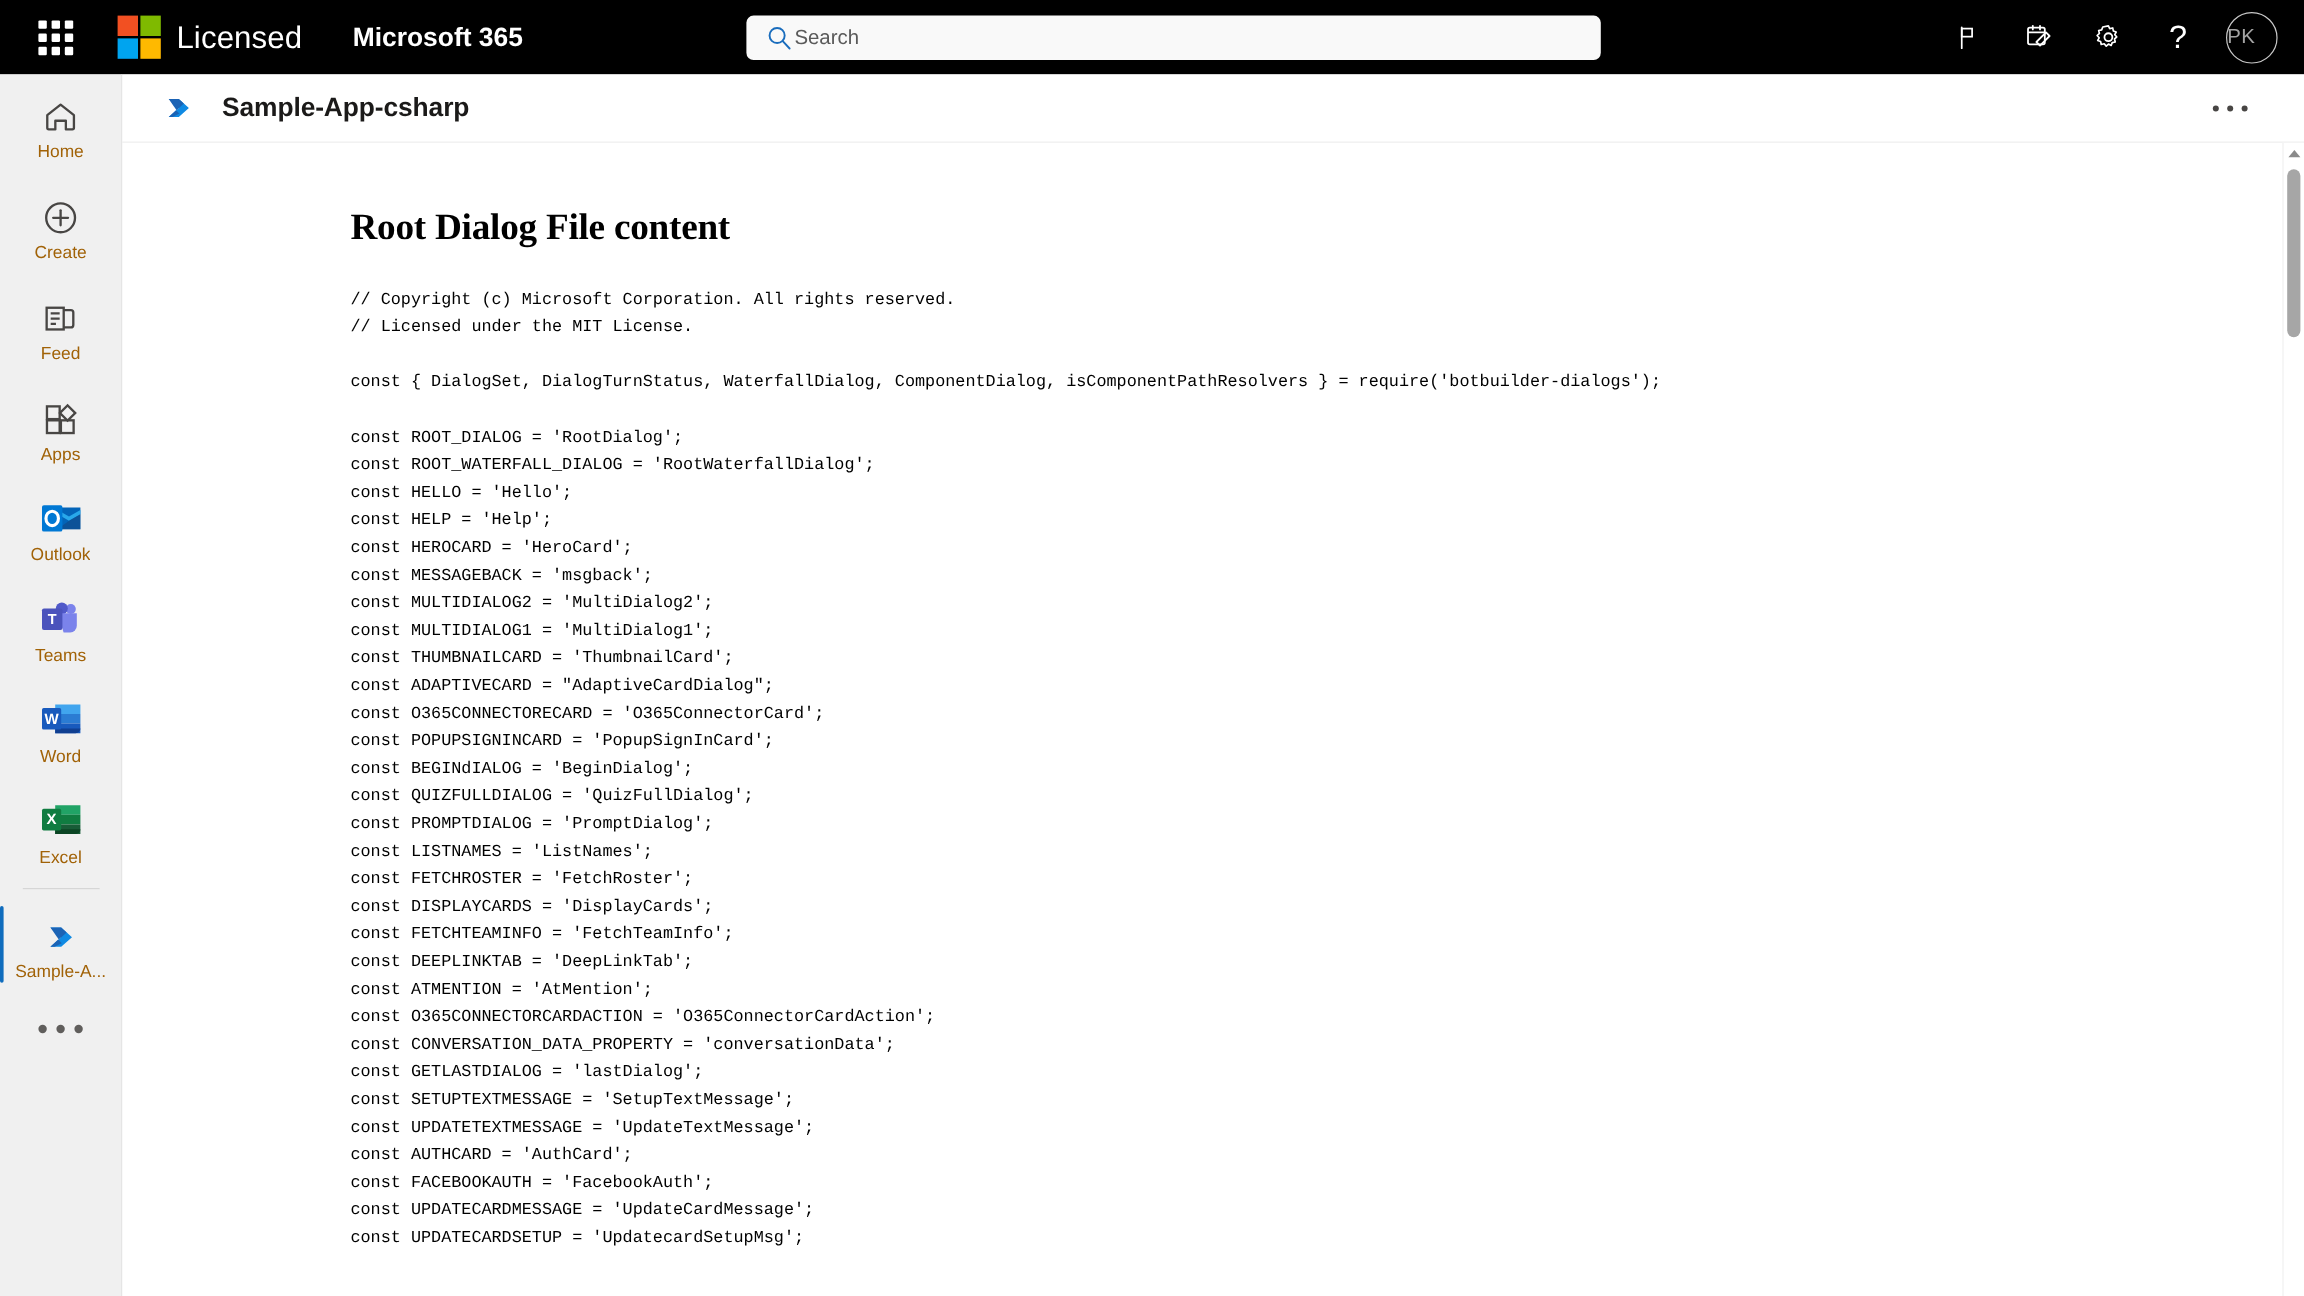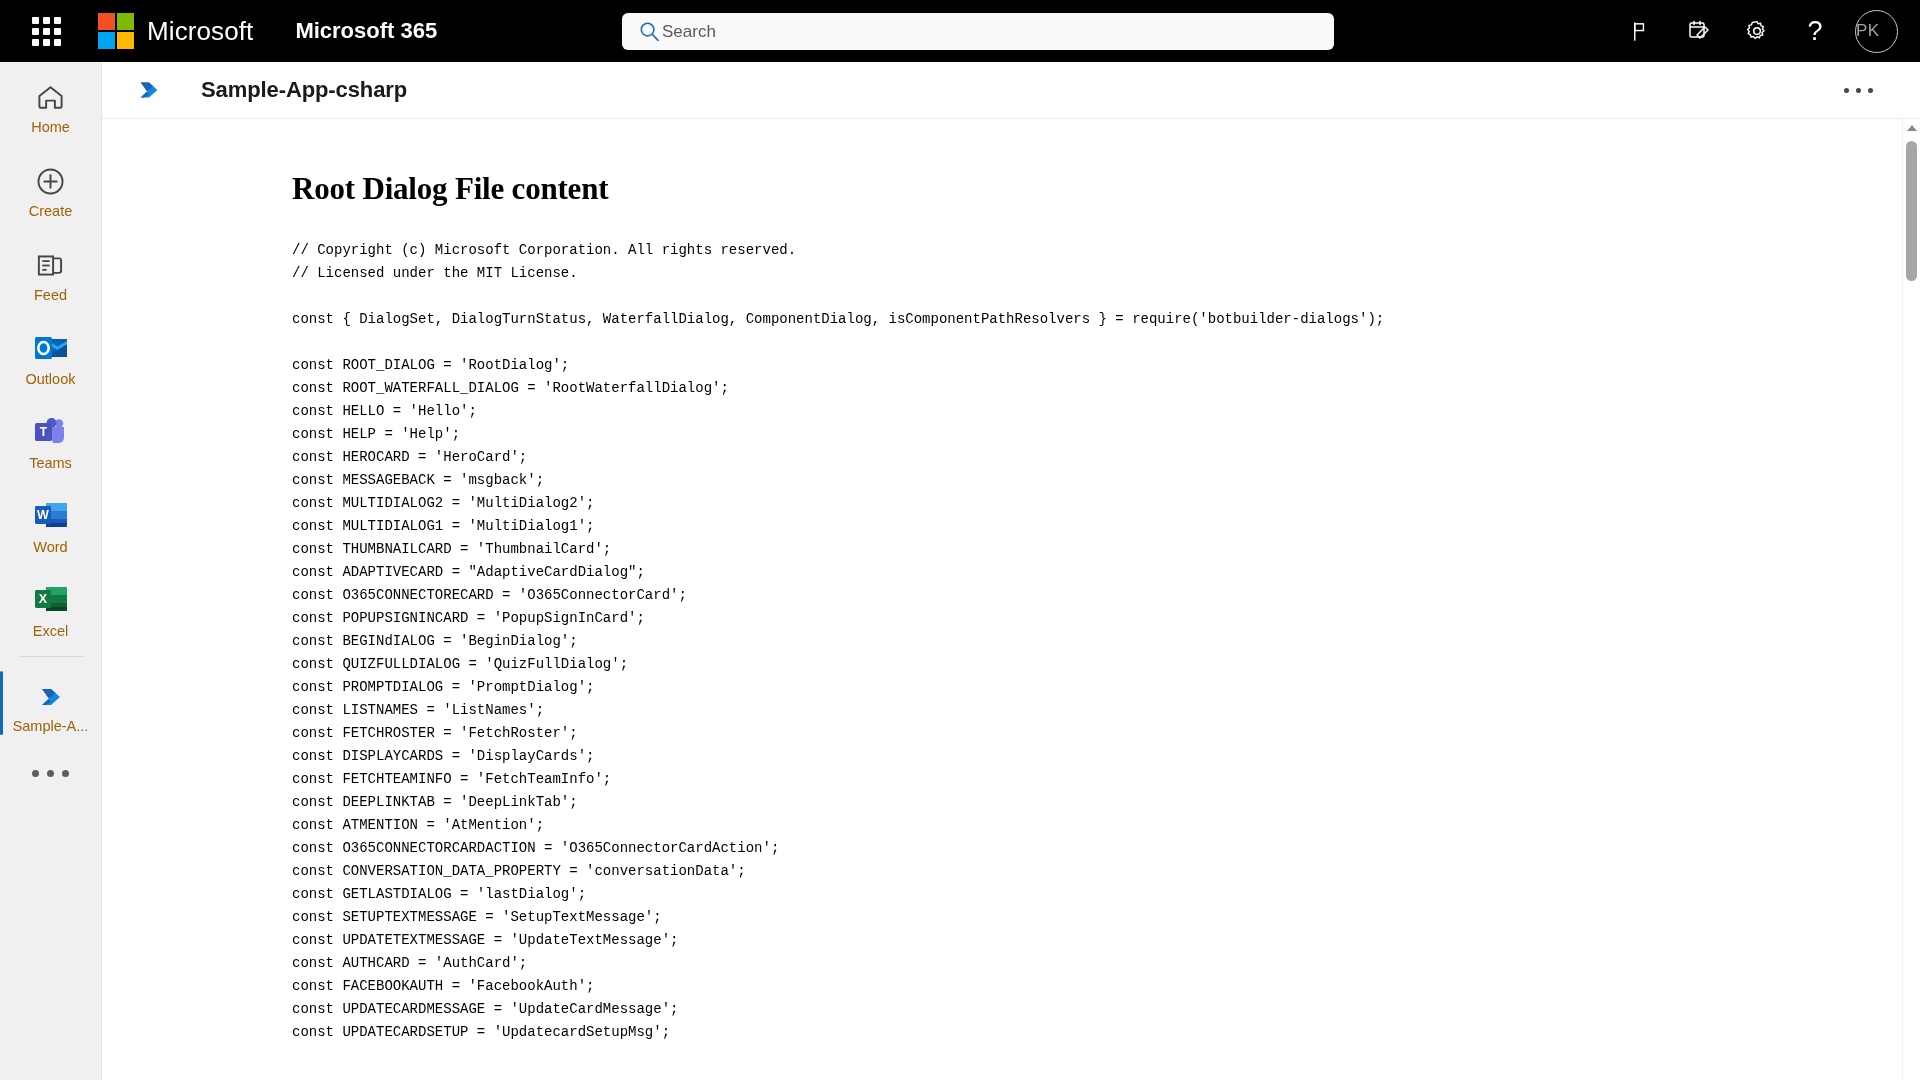--- a/index.html
+++ b/index.html
@@ -73,21 +73,21 @@
   .rail-divider{width:64px;height:1px;background:#d6d6d6;margin:6px auto 4px auto;}
   .rail-more{width:101px;height:56px;display:flex;align-items:center;justify-content:center;cursor:pointer;}
   .rail-more i{width:7px;height:7px;border-radius:50%;background:#605e5c;margin:0 4px;display:block;}
 
   
   .tile{width:34px;height:34px;position:relative;}
 
   
   .apphead{
     position:absolute;left:102px;top:62px;width:1818px;height:56px;
-    background:#ffffff;border-bottom:1px solid #ebebeb;display:flex;align-items:center;gap:16px;
+    background:#ffffff;border-bottom:1px solid #ebebeb;display:flex;align-items:center;
   }
   .apphead .logo{margin-left:33px;display:flex;align-items:center;}
   .apphead .title{
     font-size:22px;color:#1b1a19;font-weight:600;margin-left:22px;letter-spacing:-.1px;
   }
   .apphead .more{
     margin-left:auto;margin-right:36px;display:flex;align-items:center;cursor:pointer;
     padding:8px;border-radius:4px;
   }
   .apphead .more i{width:5px;height:5px;border-radius:50%;background:#484644;margin:0 3.5px;display:block;}
@@ -131,21 +131,21 @@
         <i></i>
     </div>
 
     <div class="ms-logo-wrap">
       <div class="ms-squares">
         <i style="background:#F25022"></i>
           <i style="background:#7FBA00"></i>
         <i style="background:#00A4EF"></i>
           <i style="background:#FFB900"></i>
       </div>
-      <span class="ms-name">Microsoft</span>
+      <span class="ms-name">Licensed</span>
     </div>
 
     <div class="suite-name">Microsoft 365</div>
 
     <div class="search-wrap">
       <span class="search-icon">
         <svg width="21" height="21" viewBox="0 0 21 21">
             <circle cx="8.6" cy="8.6" r="6.3" fill="none" stroke="#1a6dbd" stroke-width="1.6"></circle>
             <line x1="13.3" y1="13.3" x2="19" y2="19.4" stroke="#1a6dbd" stroke-width="1.6" stroke-linecap="round"></line>
           </svg>
@@ -213,20 +213,31 @@
             <rect x="3" y="5" width="11" height="14" fill="none" stroke="#484644" stroke-width="1.5"></rect>
             <line x1="5.6" y1="8.6" x2="11.4" y2="8.6" stroke="#484644" stroke-width="1.4"></line>
             <line x1="5.6" y1="12" x2="11.4" y2="12" stroke="#484644" stroke-width="1.4"></line>
             <line x1="5.6" y1="15.4" x2="9" y2="15.4" stroke="#484644" stroke-width="1.4"></line>
             <path d="M14 6.5h4.6c1 0 1.6.6 1.6 1.6v8c0 1-.6 1.6-1.6 1.6H14" fill="none" stroke="#484644" stroke-width="1.5"></path>
           </svg>
       </div>
       <div class="r-label">Feed</div>
     </div>
 
+    <div class="rail-item">
+      <div class="r-ico">
+        <svg width="31" height="31" viewBox="0 0 24 24">
+            <rect x="3.2" y="3.6" width="8.2" height="8.2" fill="none" stroke="#484644" stroke-width="1.5"></rect>
+            <rect x="3.2" y="12.6" width="8.2" height="8.2" fill="none" stroke="#484644" stroke-width="1.5"></rect>
+            <rect x="12.2" y="12.6" width="8.2" height="8.2" fill="none" stroke="#484644" stroke-width="1.5"></rect>
+            <rect x="13" y="4.4" width="7" height="7" fill="none" stroke="#484644" stroke-width="1.5" transform="rotate(45 16.5 7.9)"></rect>
+          </svg>
+      </div>
+      <div class="r-label">Apps</div>
+    </div>
 
     <div class="rail-item">
       <div class="r-ico">
         <svg class="tile" viewBox="0 0 34 34">
           <path d="M14 8h19v18H14z" fill="#0364B8"></path>
           <path d="M14 13.5l9.5 5.5 9.5-5.5V10l-9.5 5.5L14 10z" fill="#28A8EA"></path>
           <path d="M23.5 19L33 13.5V26H14z" fill="#14447D" opacity=".55"></path>
           <rect x="1" y="6" width="17" height="22" rx="1.6" fill="#0078D4"></rect>
           <ellipse cx="9.5" cy="17" rx="5.2" ry="6" fill="none" stroke="#fff" stroke-width="2.6"></ellipse>
         </svg>

